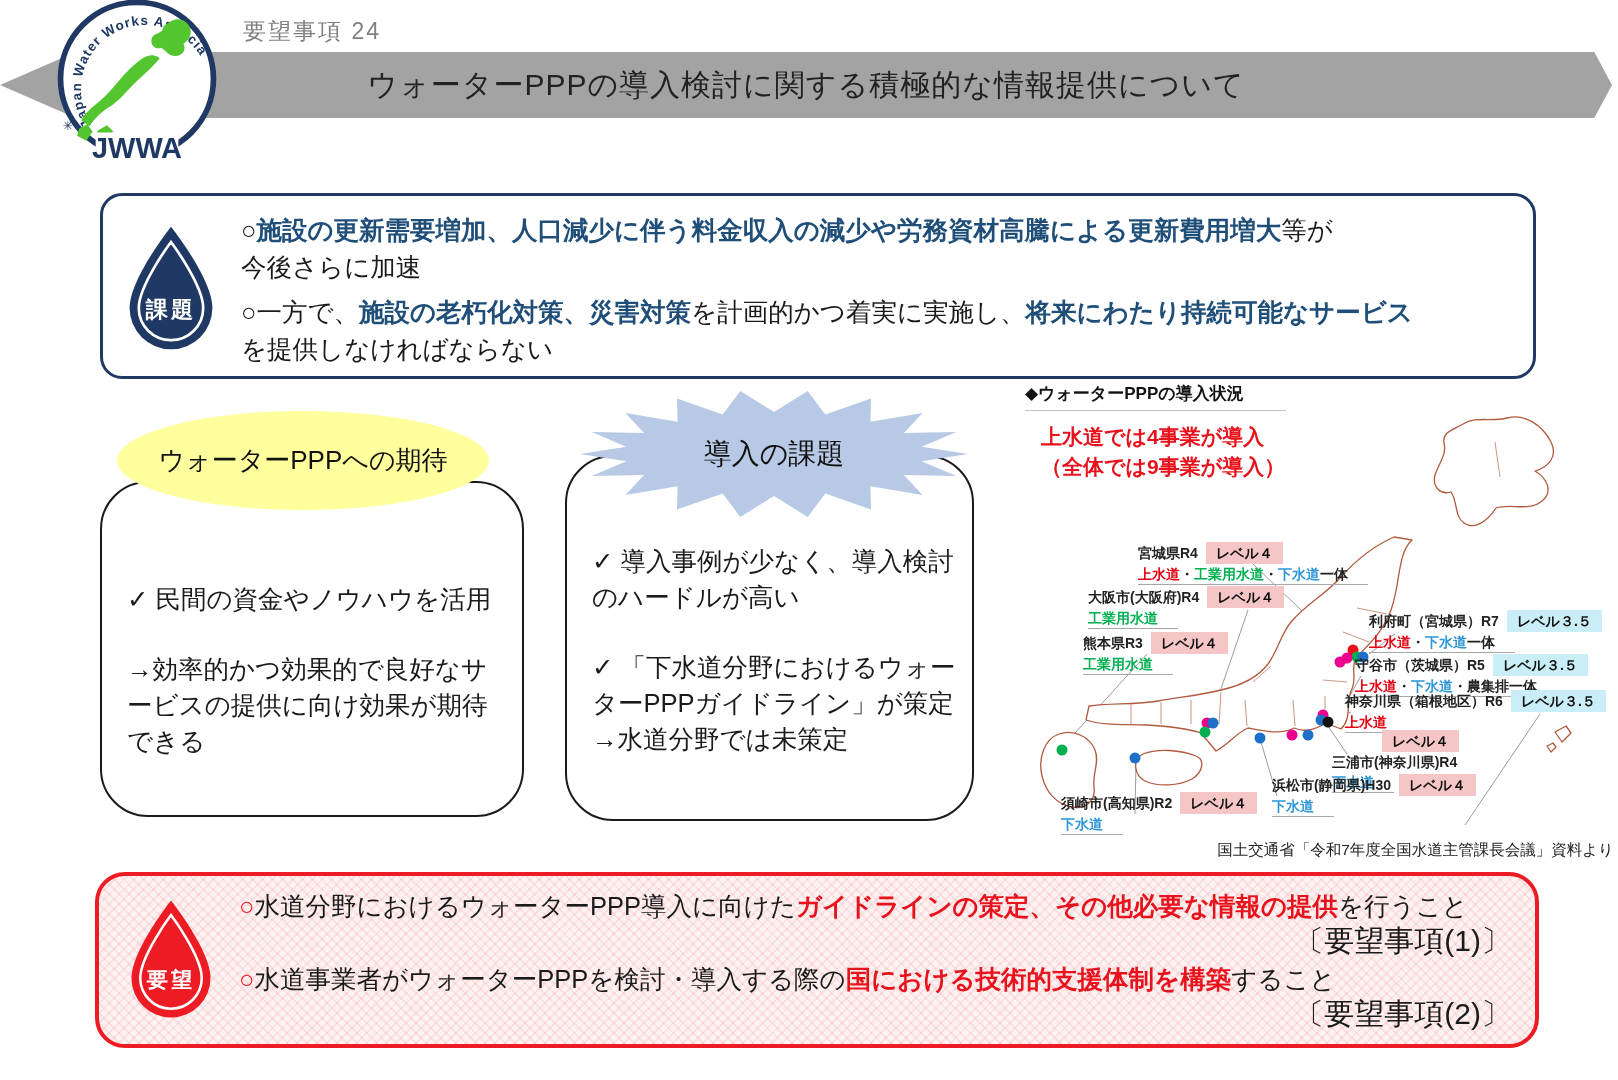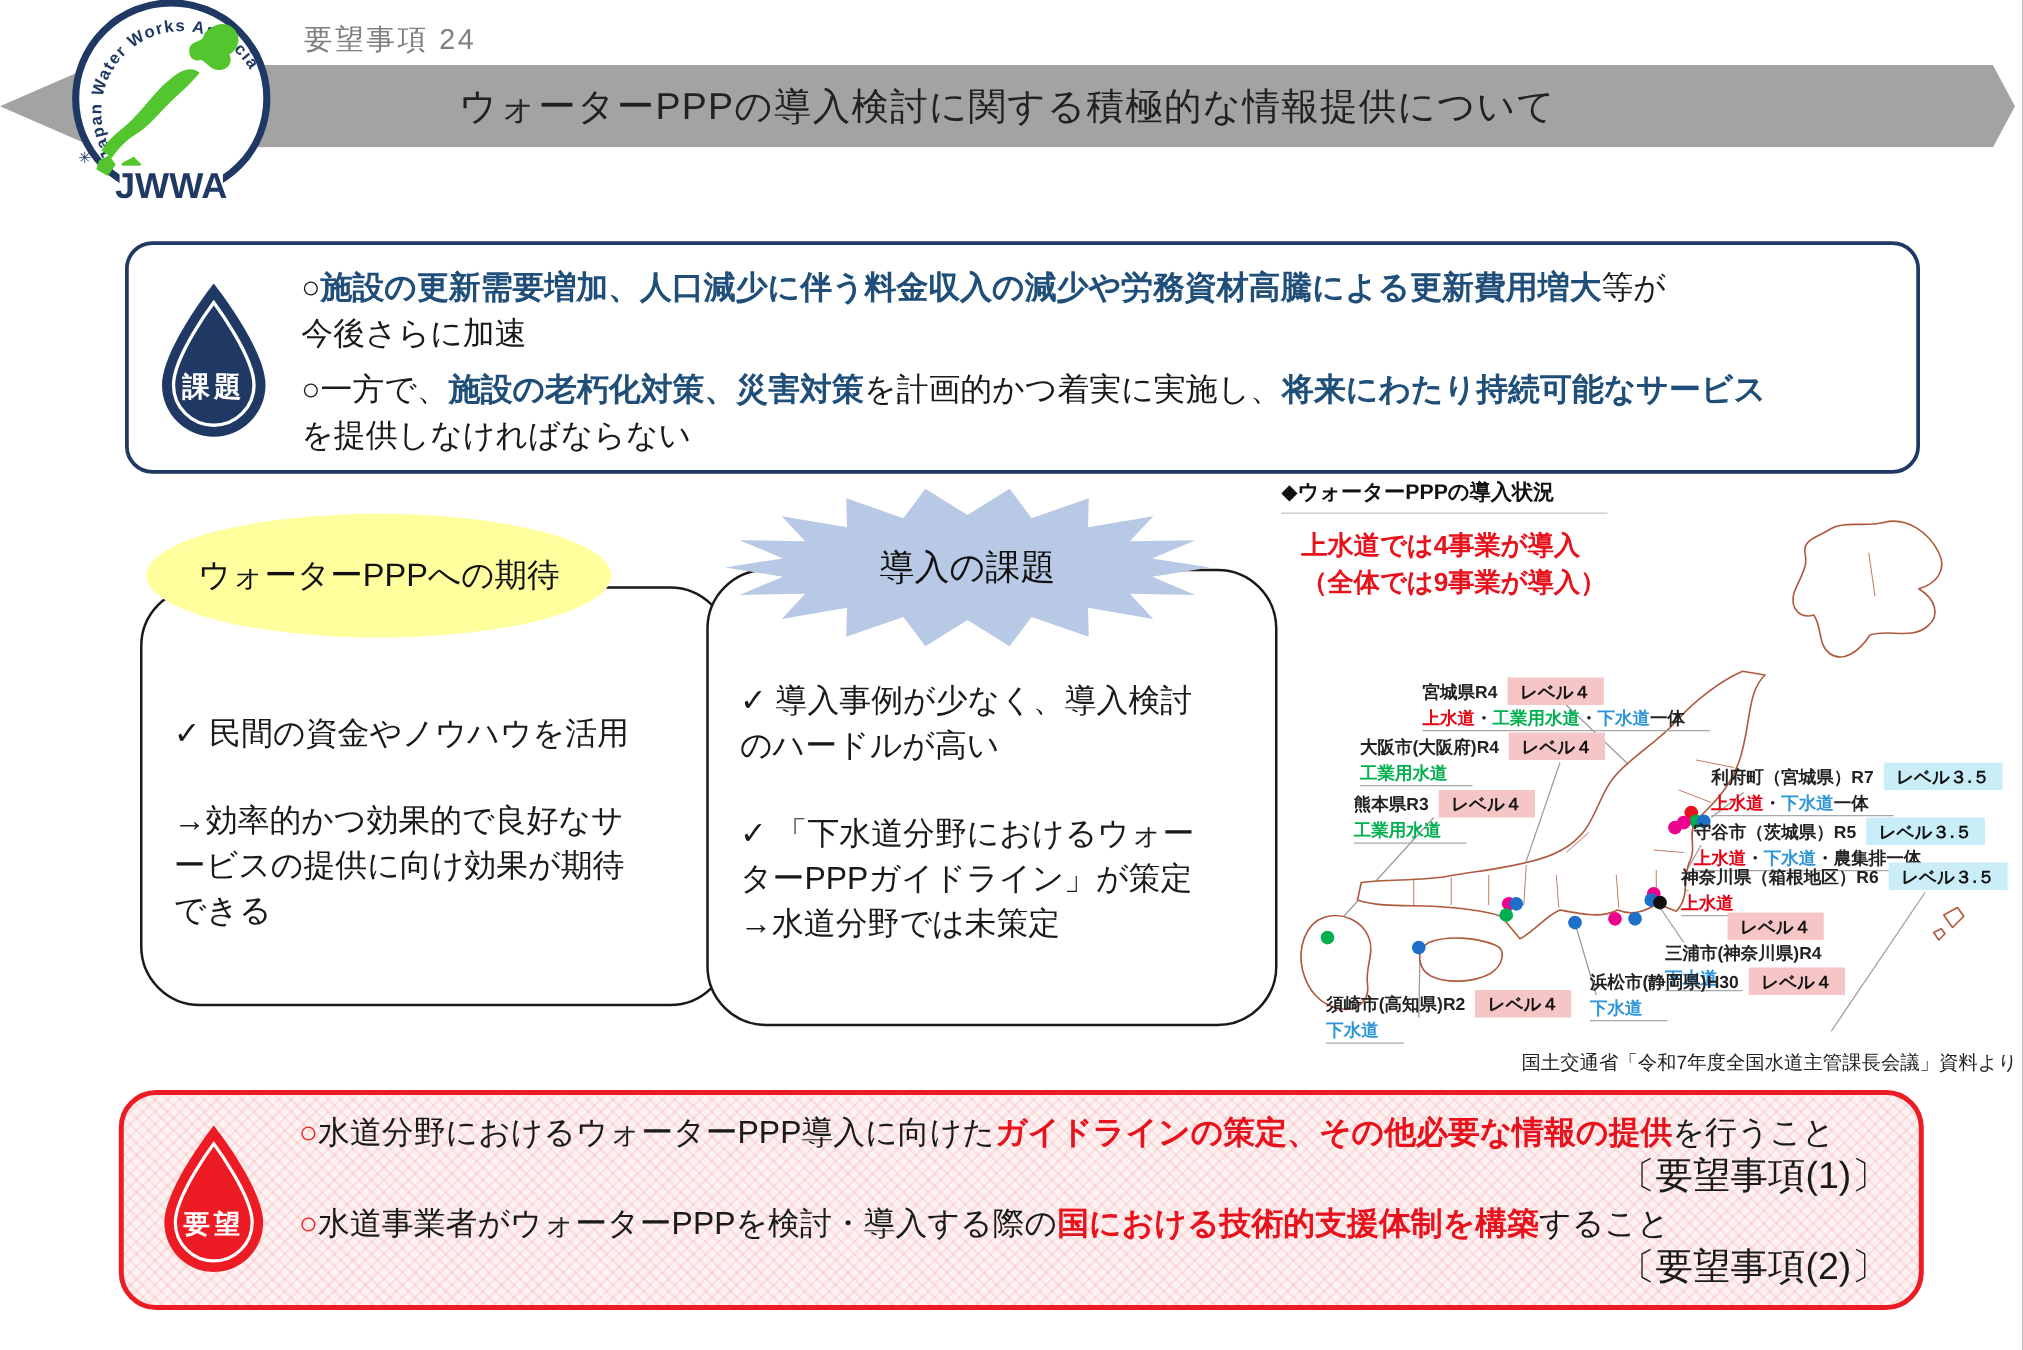--- a/index.html
+++ b/index.html
@@ -17,22 +17,22 @@
   
   .issue-box{position:absolute;left:100px;top:193px;width:1430px;height:180px;background:#fff;
              border:3.5px solid #1f3864;border-radius:22px;}
   .drop-svg{position:absolute;}
   .issue-drop{left:22px;top:26px;width:92px;height:129px;}
   .issue-text{position:absolute;left:138px;top:16px;width:1278px;font-size:25.5px;line-height:37px;}
   .issue-text p{margin:0 0 8px 0;}
   b.navy{color:#1f4e79;}
 
   
-  .card{position:absolute;background:#fff;border:2.5px solid #1a1a1a;border-radius:48px;padding-left:48px;}
-  .card-expect{left:100px;top:469px;width:420px;height:332px;margin-left:12px;}
+  .card{position:absolute;background:#fff;border:2.5px solid #1a1a1a;border-radius:48px;}
+  .card-expect{left:100px;top:481px;width:420px;height:332px;}
   .card-challenge{left:565px;top:455px;width:405px;height:362px;}
   .card-text{position:absolute;left:25px;font-size:25.5px;line-height:36px;}
   .card-expect .card-text{top:98px;width:378px;}
   .card-challenge .card-text{top:86px;width:372px;}
   .card-text p{margin:0 0 34px 0;}
   .card-text p.tight{margin:0;}
   .ellipse-label{position:absolute;left:117px;top:411px;width:372px;height:99px;background:#ffff9e;
                  border-radius:50%;display:flex;align-items:center;justify-content:center;font-size:26px;color:#111;}
   .burst-wrap{position:absolute;left:578px;top:388px;width:392px;height:132px;}
   .burst-wrap svg{position:absolute;inset:0;}

